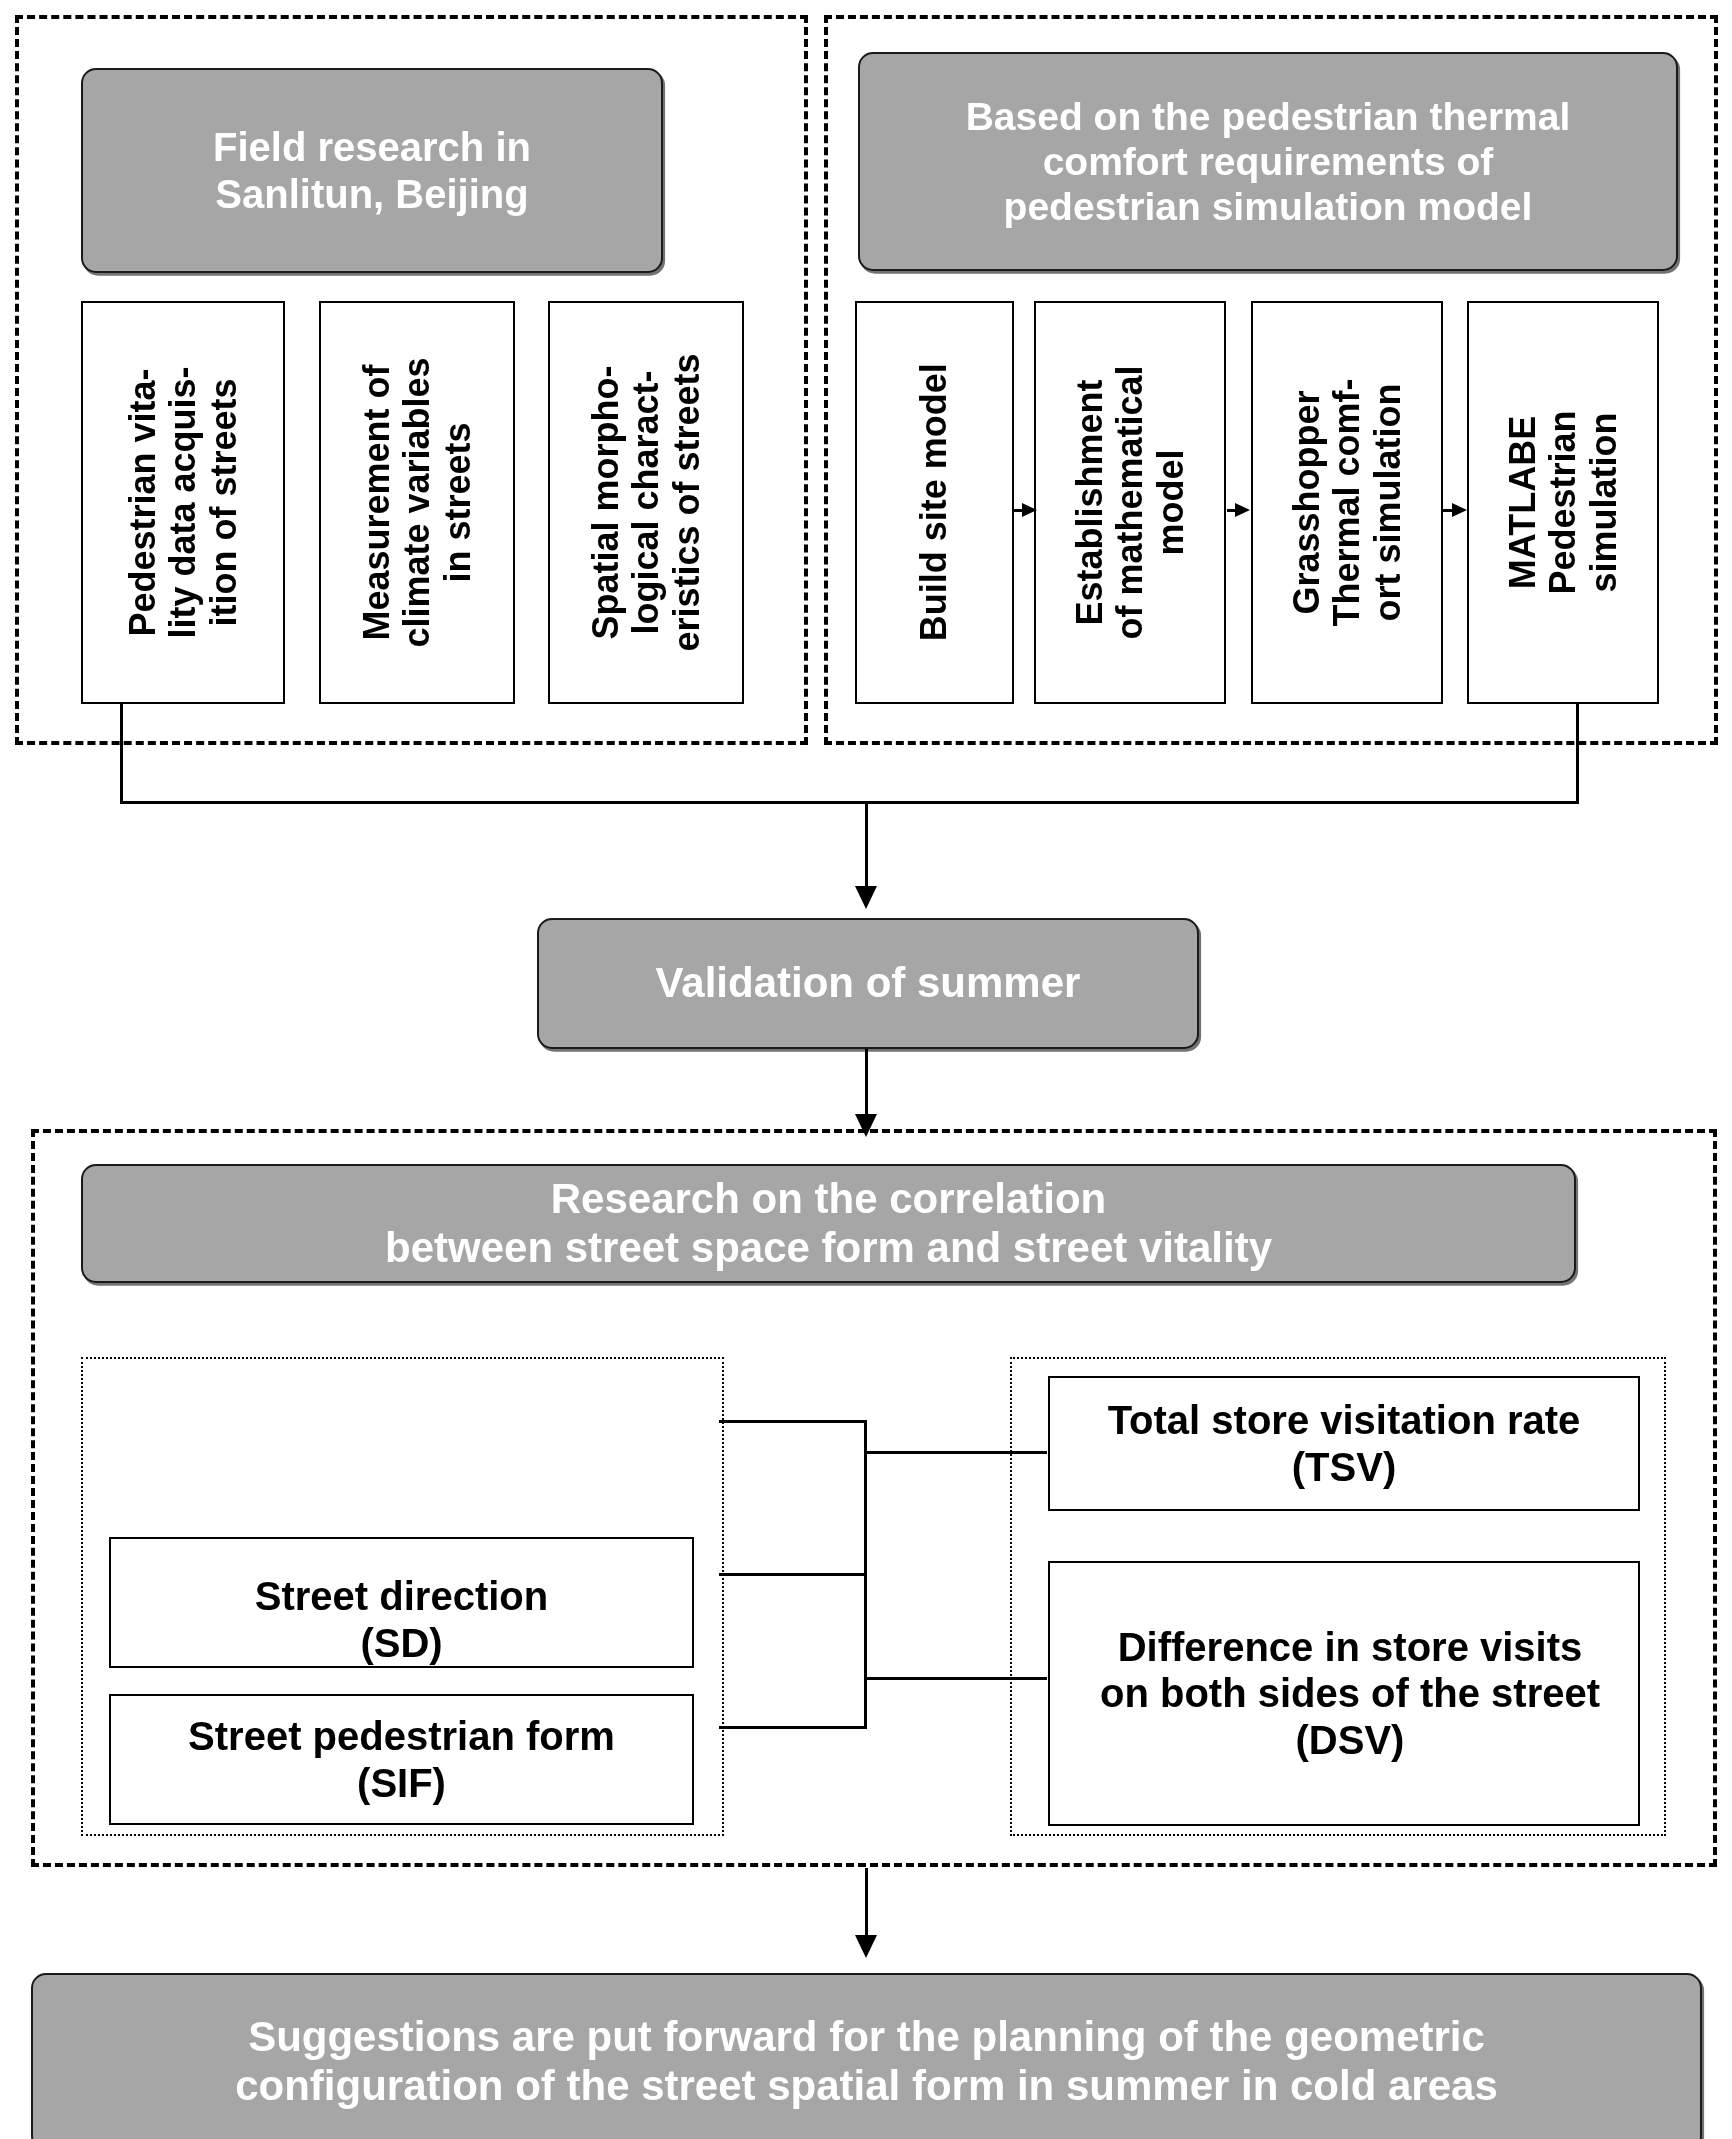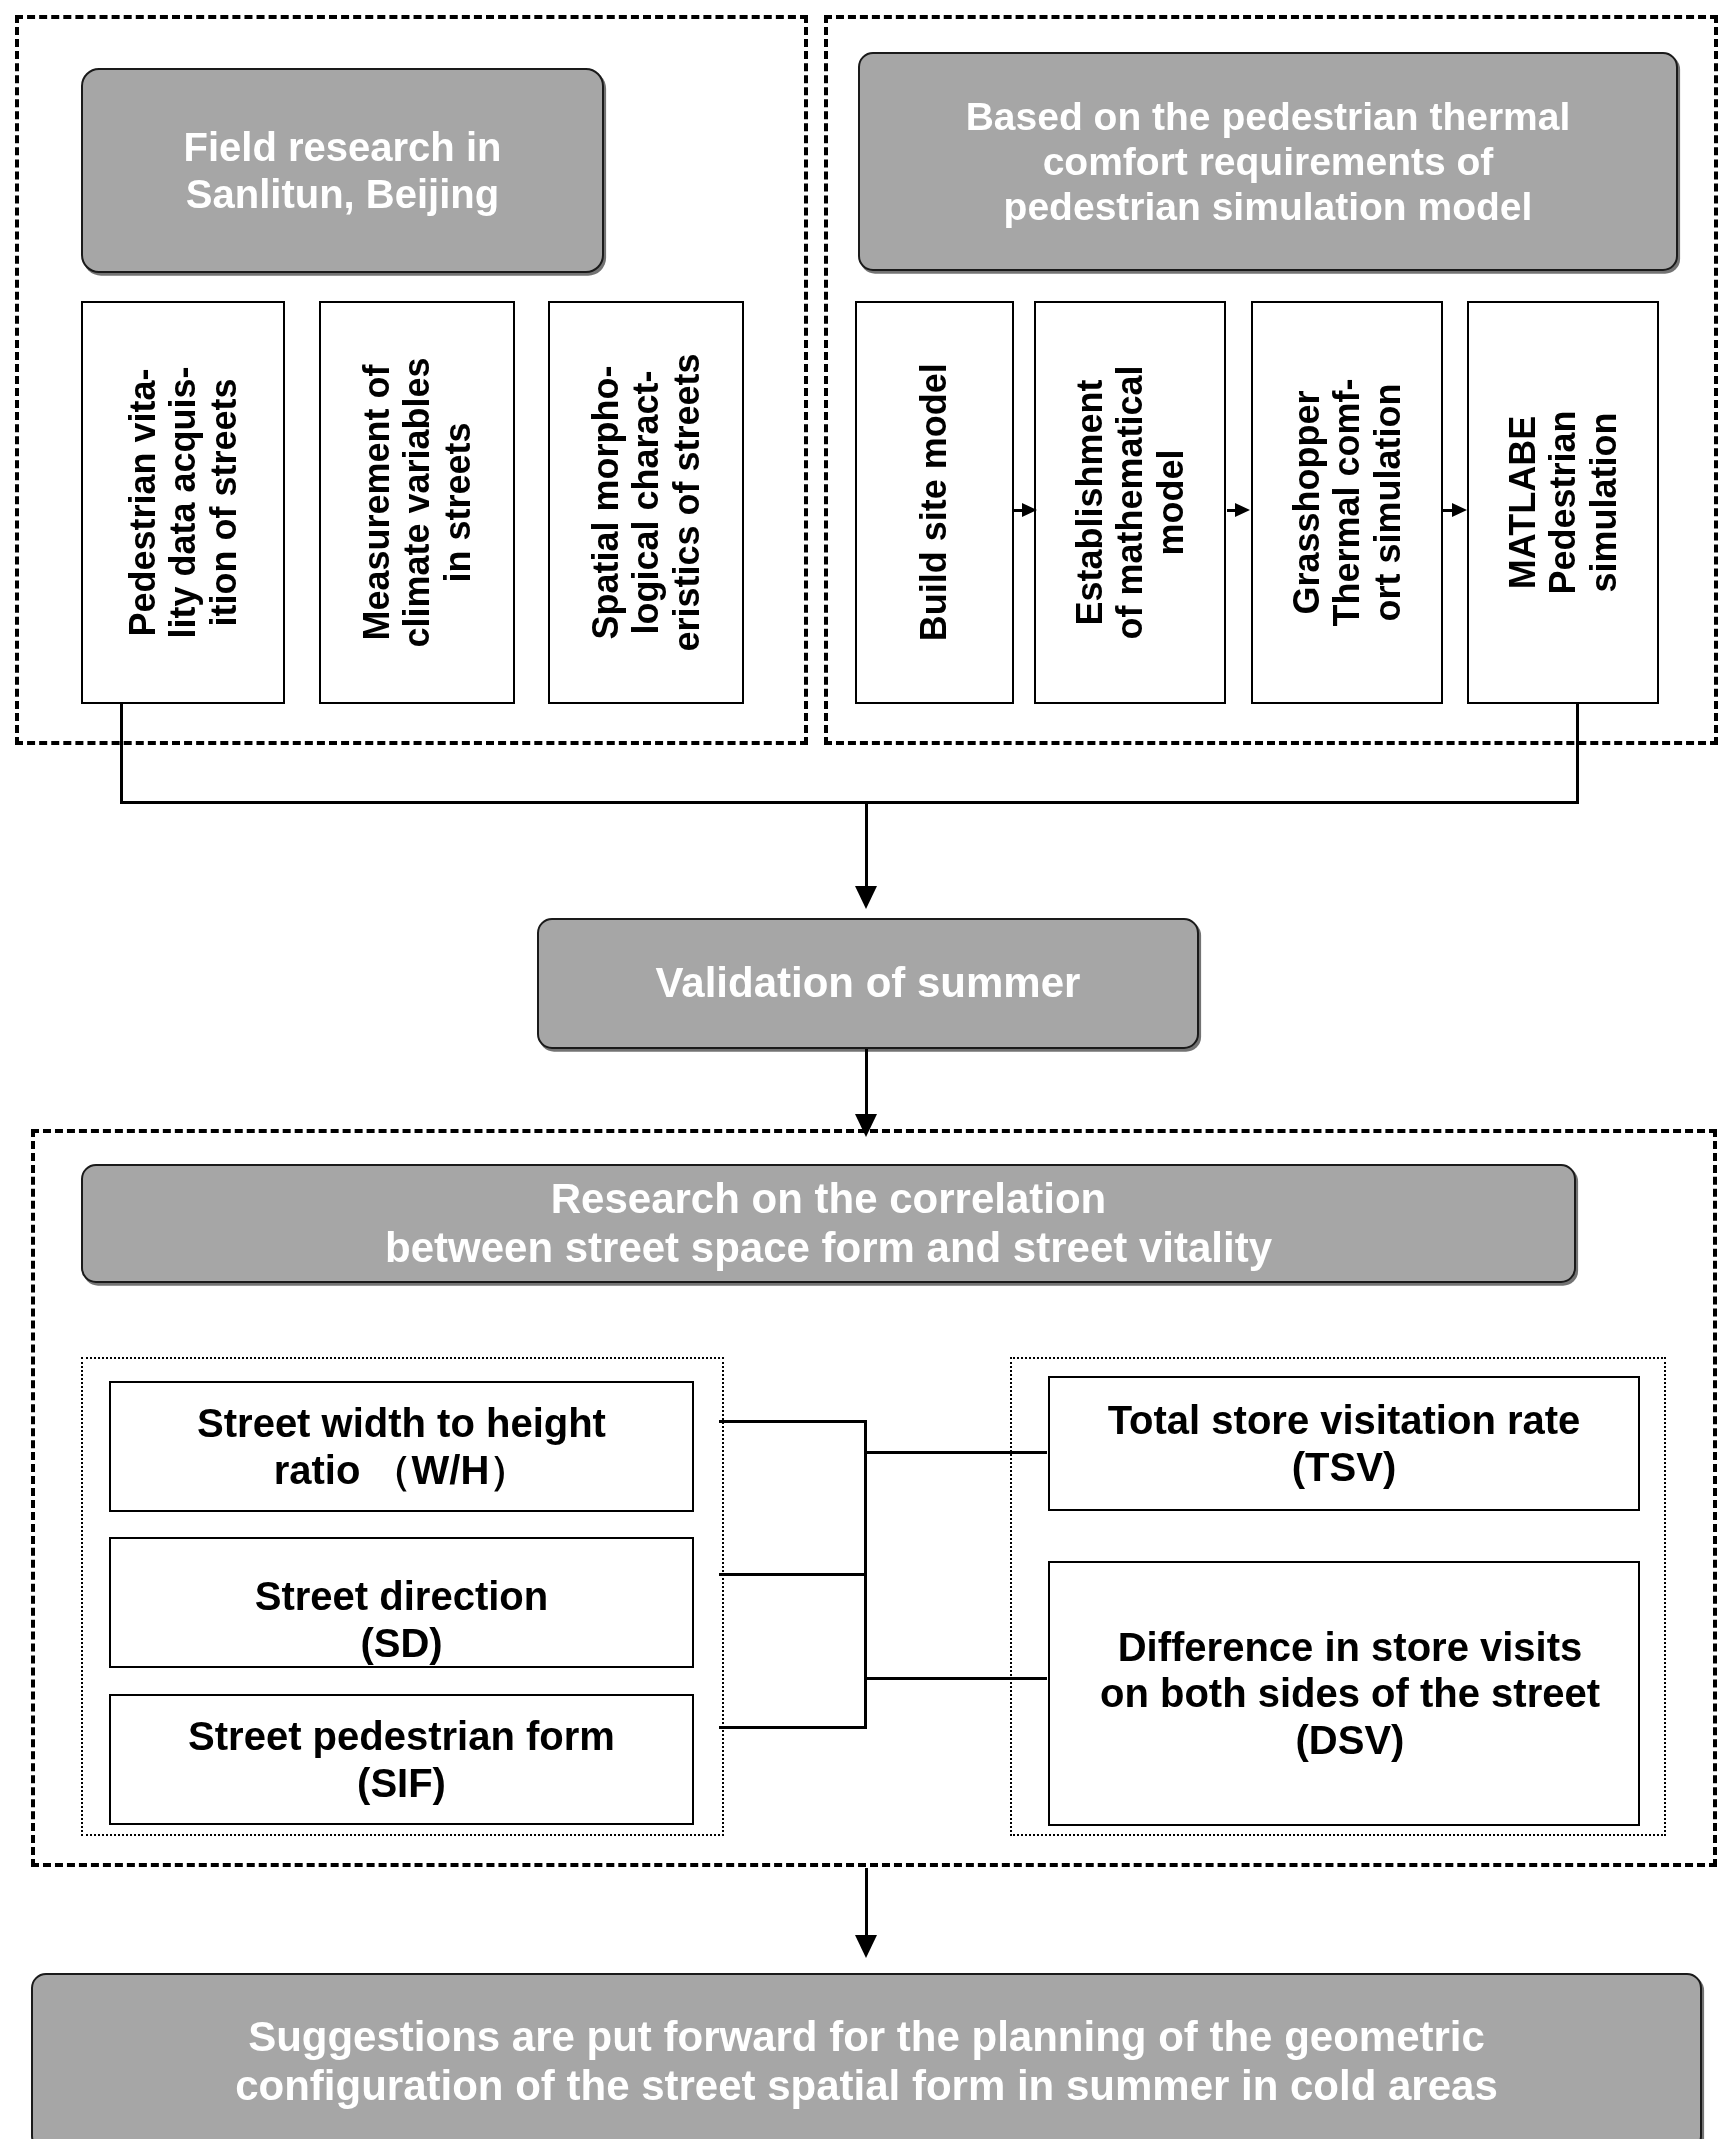--- a/index.html
+++ b/index.html
@@ -87,21 +87,21 @@
     border-left:15px solid #000000;
   }
 </style>
 </head>
 <body>
 
 <div id="canvas">
 
   <div class="abs dashgroup" style="left:15px;top:15px;width:793px;height:730px;"></div>
 
-  <div class="abs grayhdr" style="left:81px;top:68px;width:523px;height:205px;font-size:40px;padding:0 28px;border-radius:18px;">
+  <div class="abs grayhdr" style="left:81px;top:68px;width:582px;height:205px;font-size:40px;padding:0 28px;">
     <span style="white-space:pre-line;">Field research in
 Sanlitun, Beijing</span>
   </div>
 
   <div class="abs wbox vbox" style="left:81px;top:301px;width:204px;height:403px;">
     <span class="vtext" style="font-size:36px;">Pedestrian vita-
 lity data acquis-
 ition of streets</span>
   </div>
 
@@ -171,24 +171,20 @@
 
   <div class="abs dashgroup" style="left:31px;top:1129px;width:1686px;height:738px;"></div>
 
   <div class="abs grayhdr" style="left:81px;top:1164px;width:1495px;height:119px;font-size:42px;padding:0 20.5px;">
     <span style="white-space:pre-line;">Research on the correlation
 between street space form and street vitality</span>
   </div>
 
   <div class="abs dotgroup" style="left:81px;top:1357px;width:643px;height:479px;"></div>
 
-  <div class="abs wbox" style="left:109px;top:1381px;width:585px;height:131px;font-size:40px;padding:0 12.3px;">
-    <span style="white-space:pre-line;">Street width to height
-ratio （W/H）</span>
-  </div>
 
   <div class="abs wbox" style="left:109px;top:1537px;width:585px;height:131px;font-size:40px;padding:0 12.3px;align-items:flex-end;">
     <span style="white-space:pre-line;">Street direction
 (SD)</span>
   </div>
 
   <div class="abs wbox" style="left:109px;top:1694px;width:585px;height:131px;font-size:40px;padding:0 12.3px;">
     <span style="white-space:pre-line;">Street pedestrian form
 (SIF)</span>
   </div>

